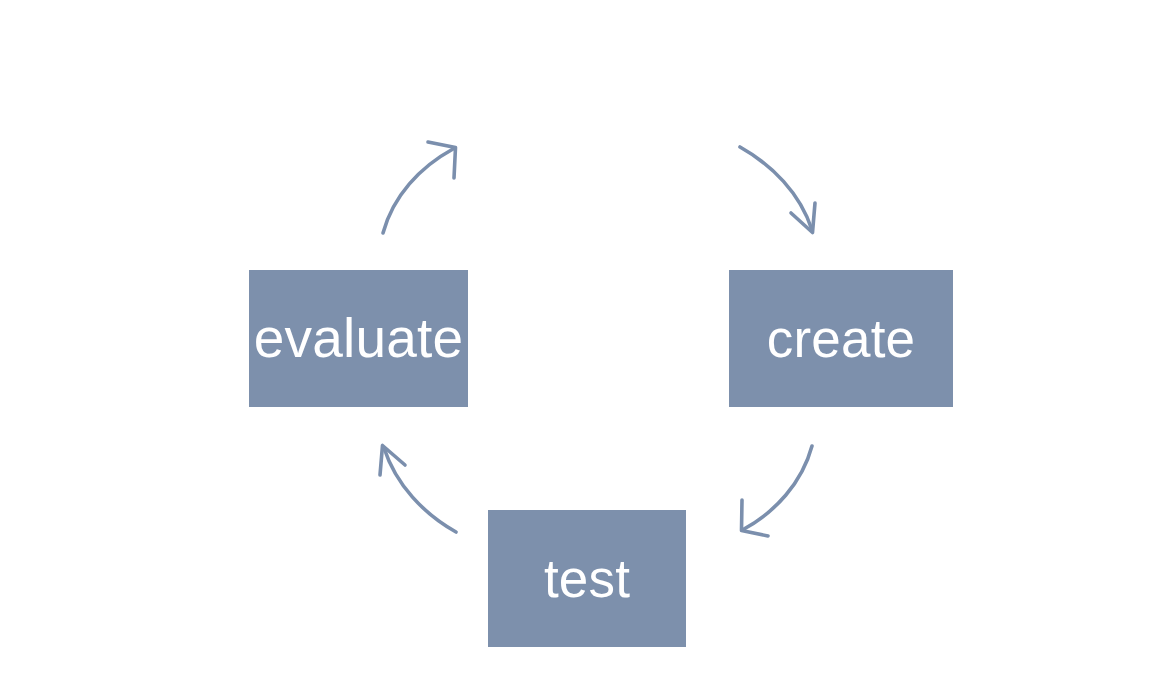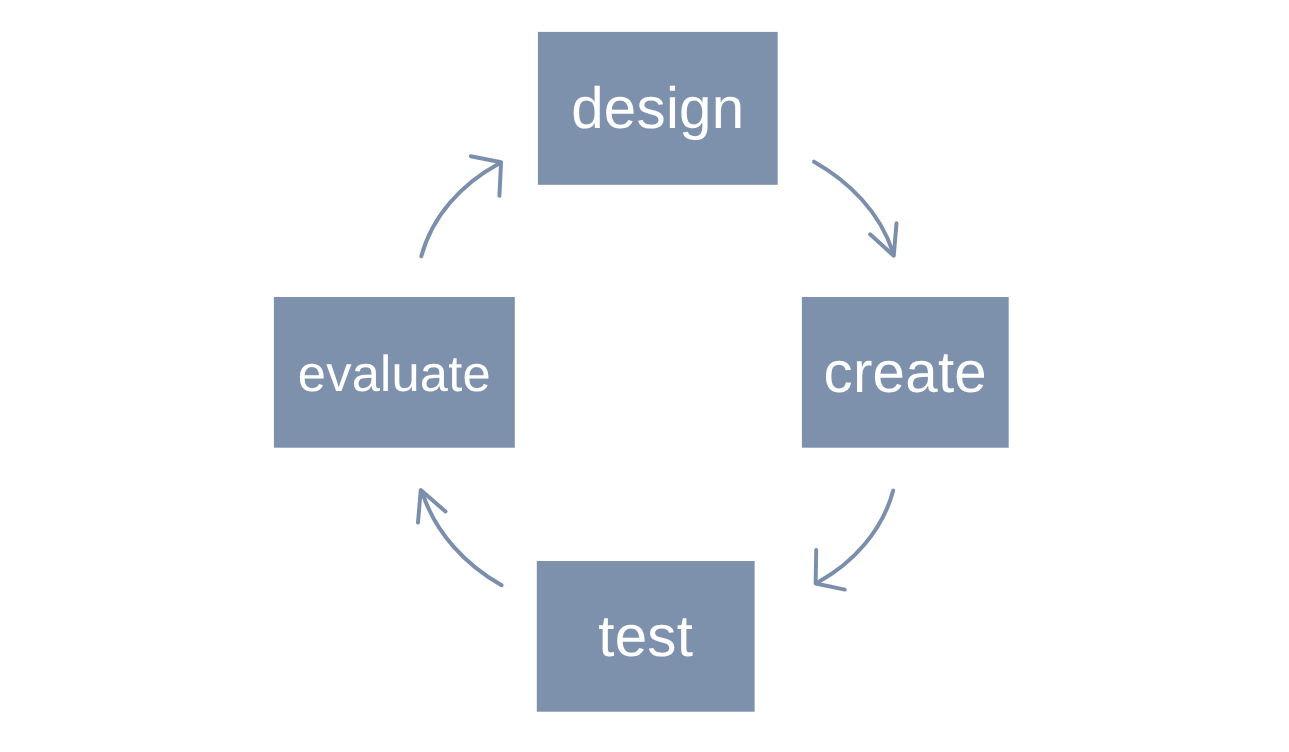--- a/index.html
+++ b/index.html
@@ -26,28 +26,28 @@
   .node-label {
     color: #ffffff;
     font-family: "Liberation Sans", sans-serif;
     font-weight: 300;
     letter-spacing: 0.2px;
     line-height: 1;
     white-space: nowrap;
     -webkit-font-smoothing: antialiased;
   }
   #node-design  { left: 489px; top: 29px;  width: 218px; height: 139px; }
-  #node-create  { left: 729px; top: 270px; width: 188px; height: 137px; }
+  #node-create  { left: 729px; top: 270px; width: 224px; height: 137px; }
   #node-test    { left: 488px; top: 510px; width: 198px; height: 137px; }
   #node-evaluate{ left: 249px; top: 270px; width: 219px; height: 137px; }
 
   #node-design  .node-label { font-size: 53px; }
   #node-create  .node-label { font-size: 53px; }
   #node-test    .node-label { font-size: 53px; }
-  #node-evaluate .node-label { font-size: 46px; }
+  #node-evaluate .node-label { font-size: 55px; }
 
   #arrow-layer {
     position: absolute;
     left: 0;
     top: 0;
     width: 1172px;
     height: 684px;
     pointer-events: none;
   }
   .flow-arrow path {
@@ -79,23 +79,20 @@
       <path d="M 456 532 C 424 514, 396 485, 384 448"></path>
       <path d="M 405 465 L 382.5 445.5 L 380 475"></path>
     </g>
 
     <g class="flow-arrow">
       <path d="M 383 233 C 393 196, 420 167, 453 149"></path>
       <path d="M 454 178 L 455.5 147.5 L 428 142"></path>
     </g>
   </svg>
 
-  <div class="node-box" id="node-design">
-    <span class="node-label">design</span>
-  </div>
 
   <div class="node-box" id="node-create">
     <span class="node-label">create</span>
   </div>
 
   <div class="node-box" id="node-test">
     <span class="node-label">test</span>
   </div>
 
   <div class="node-box" id="node-evaluate">

